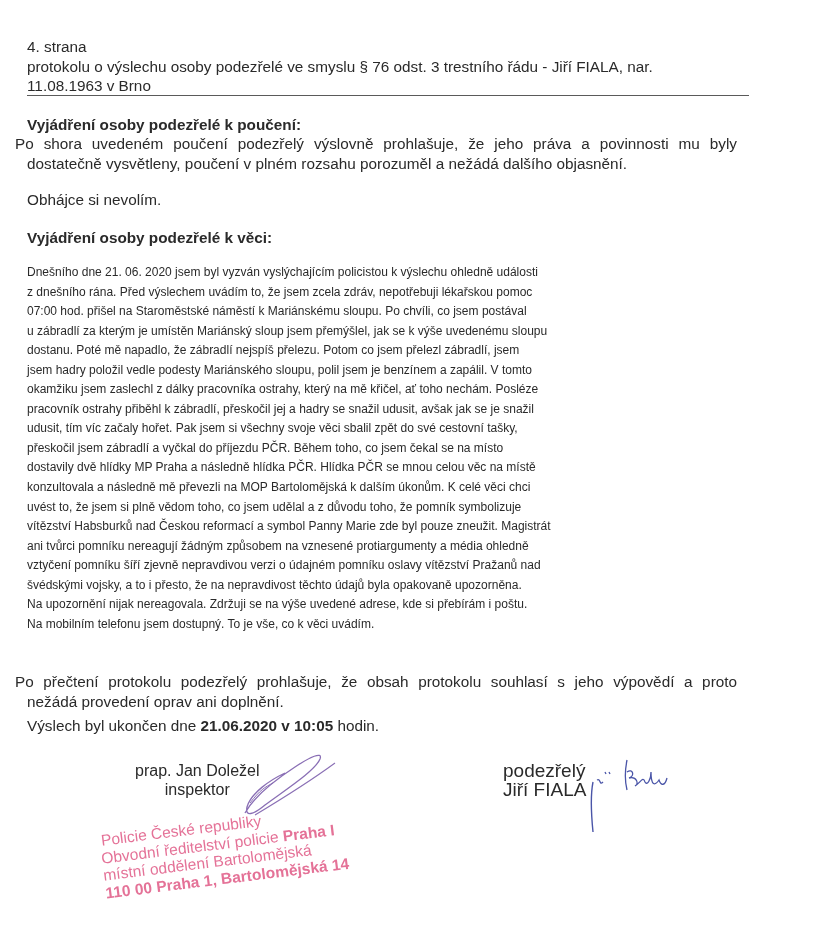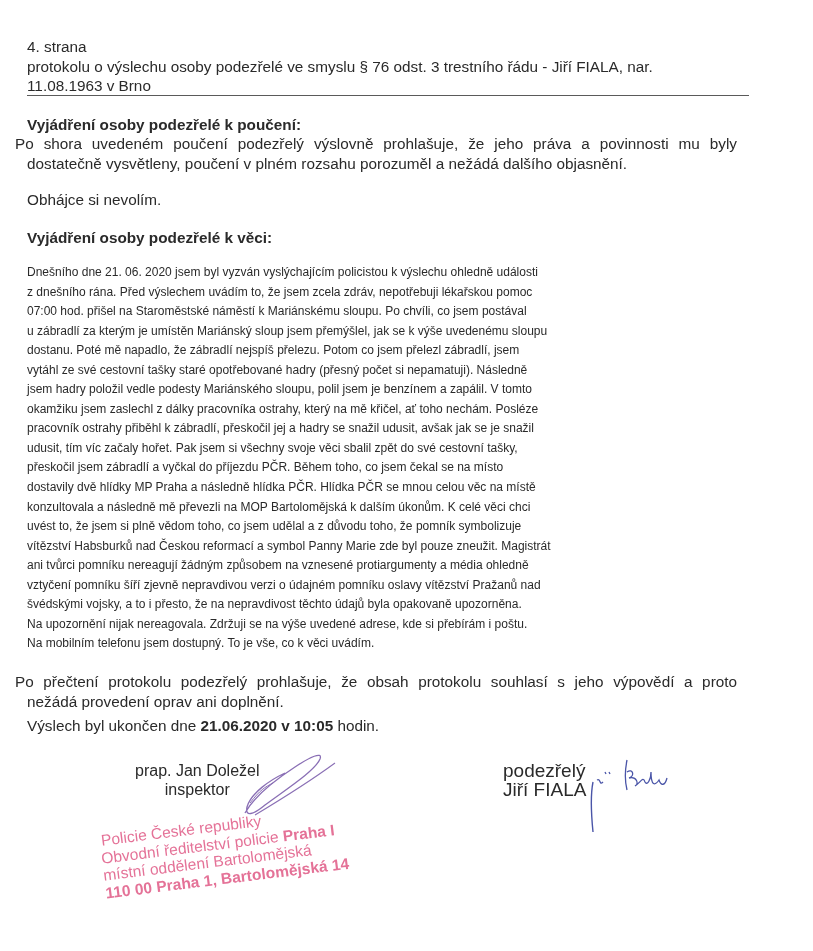--- a/index.html
+++ b/index.html
@@ -40,21 +40,20 @@
   <div class="line" style="top:190px;">Obhájce si nevolím.</div>
 
   <div class="line bold" style="top:228px;">Vyjádření osoby podezřelé k věci:</div>
 
   <div class="body-block">
     <div>Dnešního dne 21. 06. 2020 jsem byl vyzván vyslýchajícím policistou k výslechu ohledně události</div>
     <div>z dnešního rána. Před výslechem uvádím to, že jsem zcela zdráv, nepotřebuji lékařskou pomoc</div>
     <div>07:00 hod. přišel na Staroměstské náměstí k Mariánskému sloupu. Po chvíli, co jsem postával</div>
     <div>u zábradlí za kterým je umístěn Mariánský sloup jsem přemýšlel, jak se k výše uvedenému sloupu</div>
     <div>dostanu. Poté mě napadlo, že zábradlí nejspíš přelezu. Potom co jsem přelezl zábradlí, jsem</div>
-    <div>vytáhl ze své cestovní tašky staré opotřebované hadry (přesný počet si nepamatuji). Následně</div>
     <div>jsem hadry položil vedle podesty Mariánského sloupu, polil jsem je benzínem a zapálil. V tomto</div>
     <div>okamžiku jsem zaslechl z dálky pracovníka ostrahy, který na mě křičel, ať toho nechám. Posléze</div>
     <div>pracovník ostrahy přiběhl k zábradlí, přeskočil jej a hadry se snažil udusit, avšak jak se je snažil</div>
     <div>udusit, tím víc začaly hořet. Pak jsem si všechny svoje věci sbalil zpět do své cestovní tašky,</div>
     <div>přeskočil jsem zábradlí a vyčkal do příjezdu PČR. Během toho, co jsem čekal se na místo</div>
     <div>dostavily dvě hlídky MP Praha a následně hlídka PČR. Hlídka PČR se mnou celou věc na místě</div>
     <div>konzultovala a následně mě převezli na MOP Bartolomějská k dalším úkonům. K celé věci chci</div>
     <div>uvést to, že jsem si plně vědom toho, co jsem udělal a z důvodu toho, že pomník symbolizuje</div>
     <div>vítězství Habsburků nad Českou reformací a symbol Panny Marie zde byl pouze zneužit. Magistrát</div>
     <div>ani tvůrci pomníku nereagují žádným způsobem na vznesené protiargumenty a média ohledně</div>

